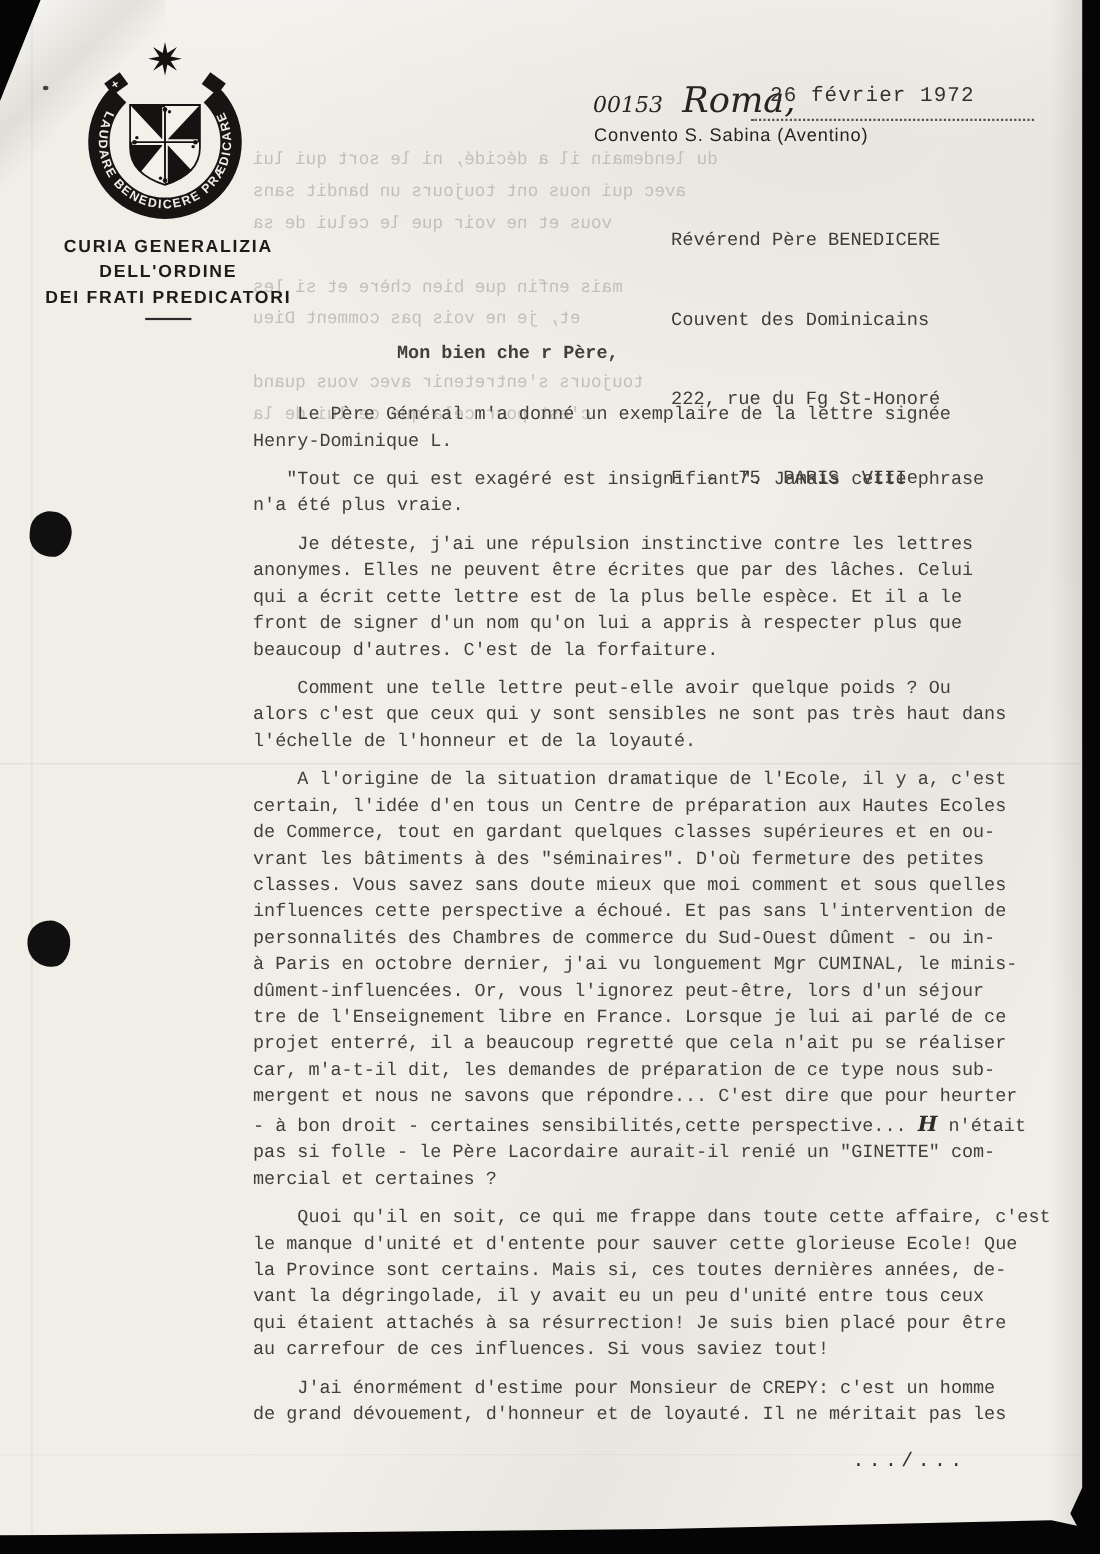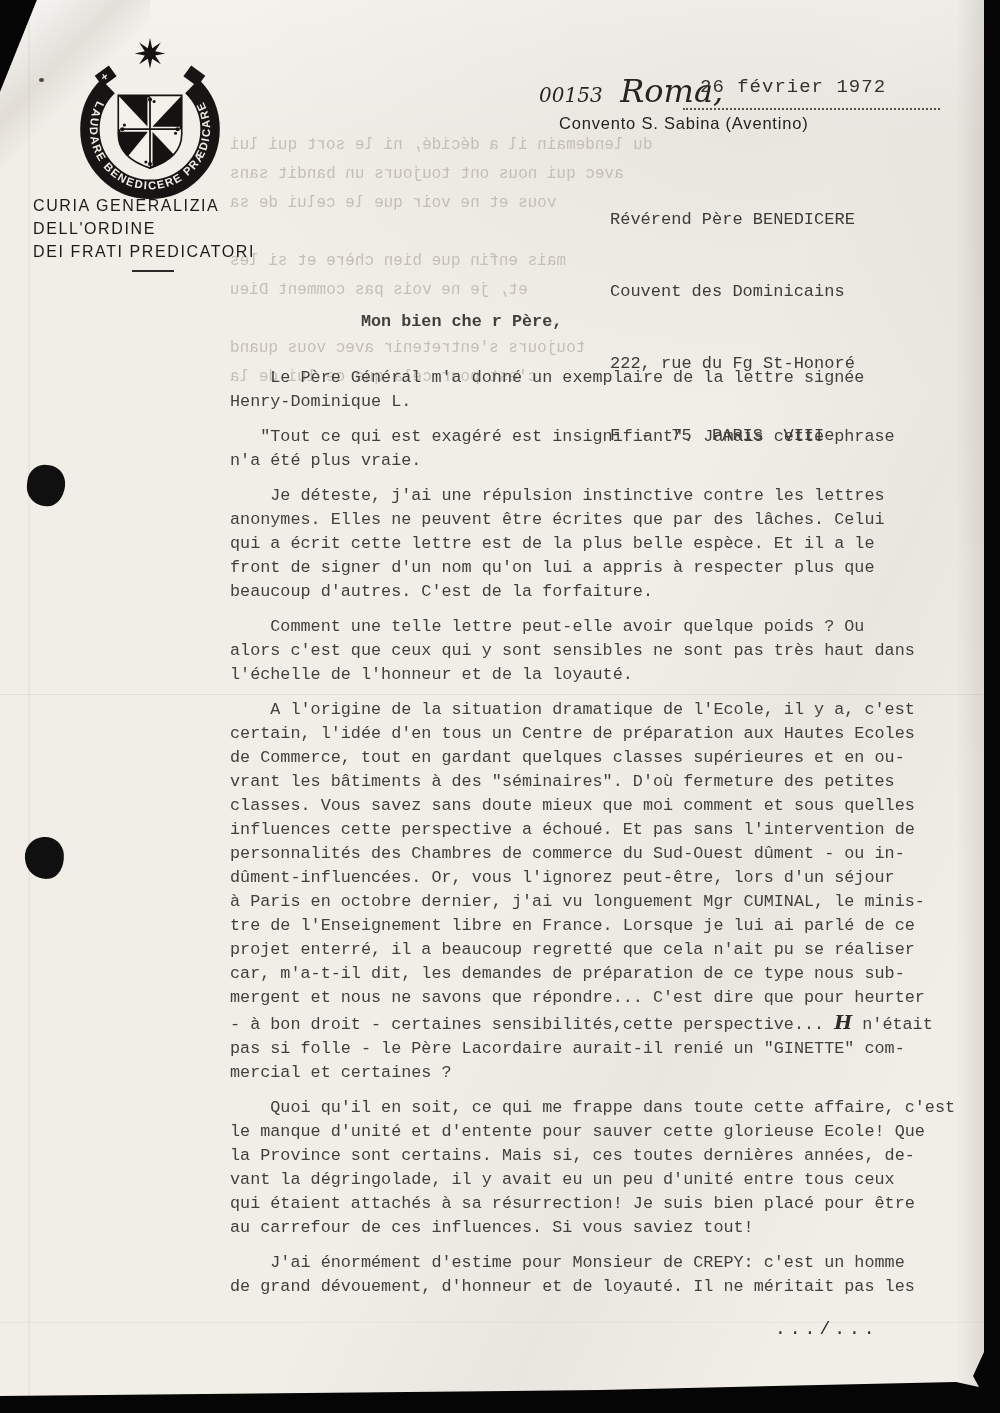--- a/index.html
+++ b/index.html
@@ -26,31 +26,31 @@
   .speck1{position:absolute;left:39px;top:78px;width:5px;height:4px;background:#4a4238;border-radius:50%;}
   .hole{position:absolute;background:#101010;}
   .hole.h1{left:27px;top:465px;width:38px;height:41px;border-radius:50% 50% 46% 54%/46% 50% 58% 50%;transform:rotate(6deg);}
   .hole.h2{left:25px;top:837px;width:39px;height:42px;border-radius:52% 48% 44% 56%/48% 46% 58% 52%;transform:rotate(-4deg);}
   
   #ghost{position:absolute;left:230px;top:131px;width:520px;color:#c3bfb7;
     font-size:16px;line-height:29px;filter:blur(0.6px);}
   .ghost-line{white-space:pre;text-align:right;transform:scaleX(-1);}
   
   #seal{position:absolute;left:63px;top:36px;}
-  #org{position:absolute;left:33px;top:194px;width:240px;
-    font-family:"Liberation Sans",sans-serif;font-weight:normal;font-size:16px;
+  #org{position:absolute;left:33px;top:213px;width:240px;text-align:center;
+    font-family:"Liberation Sans",sans-serif;font-weight:bold;font-size:16px;
     letter-spacing:1.6px;color:#1c1b1a;line-height:23px;}
   #org .rule{width:42px;border-top:2px solid #2b2a28;margin:7px auto 0;}
   #placeline{position:absolute;left:539px;top:72px;color:#262523;}
   #place-code{font-family:"DejaVu Serif",serif;font-style:italic;font-size:20px;}
   #place-name{font-family:"DejaVu Serif",serif;font-style:italic;font-size:32px;margin-left:8px;}
   #dateline{position:absolute;left:683px;top:76px;width:257px;border-bottom:2px dotted #55524c;height:32px;}
   #date-text{font-size:19px;color:#33322f;letter-spacing:1px;padding-left:2px;margin-left:15px;}
   #convent{position:absolute;left:540px;top:114px;font-family:"Liberation Sans",sans-serif;
-    font-size:16.5px;letter-spacing:0.8px;color:#232220;margin-left:19px;}
+    font-size:16.5px;letter-spacing:0.8px;color:#232220;}
   #recipient{position:absolute;left:610px;top:160px;font-size:17px;line-height:24px;
     color:#3c3b38;white-space:pre;}
   
   #body{position:absolute;left:230px;top:310px;width:715px;color:#403f3b;
     font-size:16.8px;line-height:24px;}
   .tline{white-space:pre;}
   .para{margin:0 0 11px 0;}
   #salutation{white-space:pre;margin-bottom:32px;font-weight:bold;}
   .hand{font-family:"DejaVu Serif",serif;font-style:italic;font-weight:bold;font-size:19px;color:#2c2b28;}
   #cont-mark{margin-top:18px;margin-left:545px;font-size:18px;letter-spacing:4px;color:#2e2d2a;}
@@ -171,22 +171,22 @@
             <div class="tline">l'échelle de l'honneur et de la loyauté.</div>
           </div>
           <div class="para">
             <div class="tline">    A l'origine de la situation dramatique de l'Ecole, il y a, c'est</div>
             <div class="tline">certain, l'idée d'en tous un Centre de préparation aux Hautes Ecoles</div>
             <div class="tline">de Commerce, tout en gardant quelques classes supérieures et en ou-</div>
             <div class="tline">vrant les bâtiments à des "séminaires". D'où fermeture des petites</div>
             <div class="tline">classes. Vous savez sans doute mieux que moi comment et sous quelles</div>
             <div class="tline">influences cette perspective a échoué. Et pas sans l'intervention de</div>
             <div class="tline">personnalités des Chambres de commerce du Sud-Ouest dûment - ou in-</div>
+            <div class="tline">à Paris en octobre dernier, j'ai vu longuement Mgr CUMINAL, le minis-</div>
             <div class="tline">dûment-influencées. Or, vous l'ignorez peut-être, lors d'un séjour</div>
-            <div class="tline">à Paris en octobre dernier, j'ai vu longuement Mgr CUMINAL, le minis-</div>
             <div class="tline">tre de l'Enseignement libre en France. Lorsque je lui ai parlé de ce</div>
             <div class="tline">projet enterré, il a beaucoup regretté que cela n'ait pu se réaliser</div>
             <div class="tline">car, m'a-t-il dit, les demandes de préparation de ce type nous sub-</div>
             <div class="tline">mergent et nous ne savons que répondre... C'est dire que pour heurter</div>
             <div class="tline"><span>- à bon droit - certaines sensibilités,cette perspective... </span><span class="hand">H</span><span> n'était</span></div>
             <div class="tline">pas si folle - le Père Lacordaire aurait-il renié un "GINETTE" com-</div>
             <div class="tline">mercial et certaines ?</div>
           </div>
           <div class="para">
             <div class="tline">    Quoi qu'il en soit, ce qui me frappe dans toute cette affaire, c'est</div>

